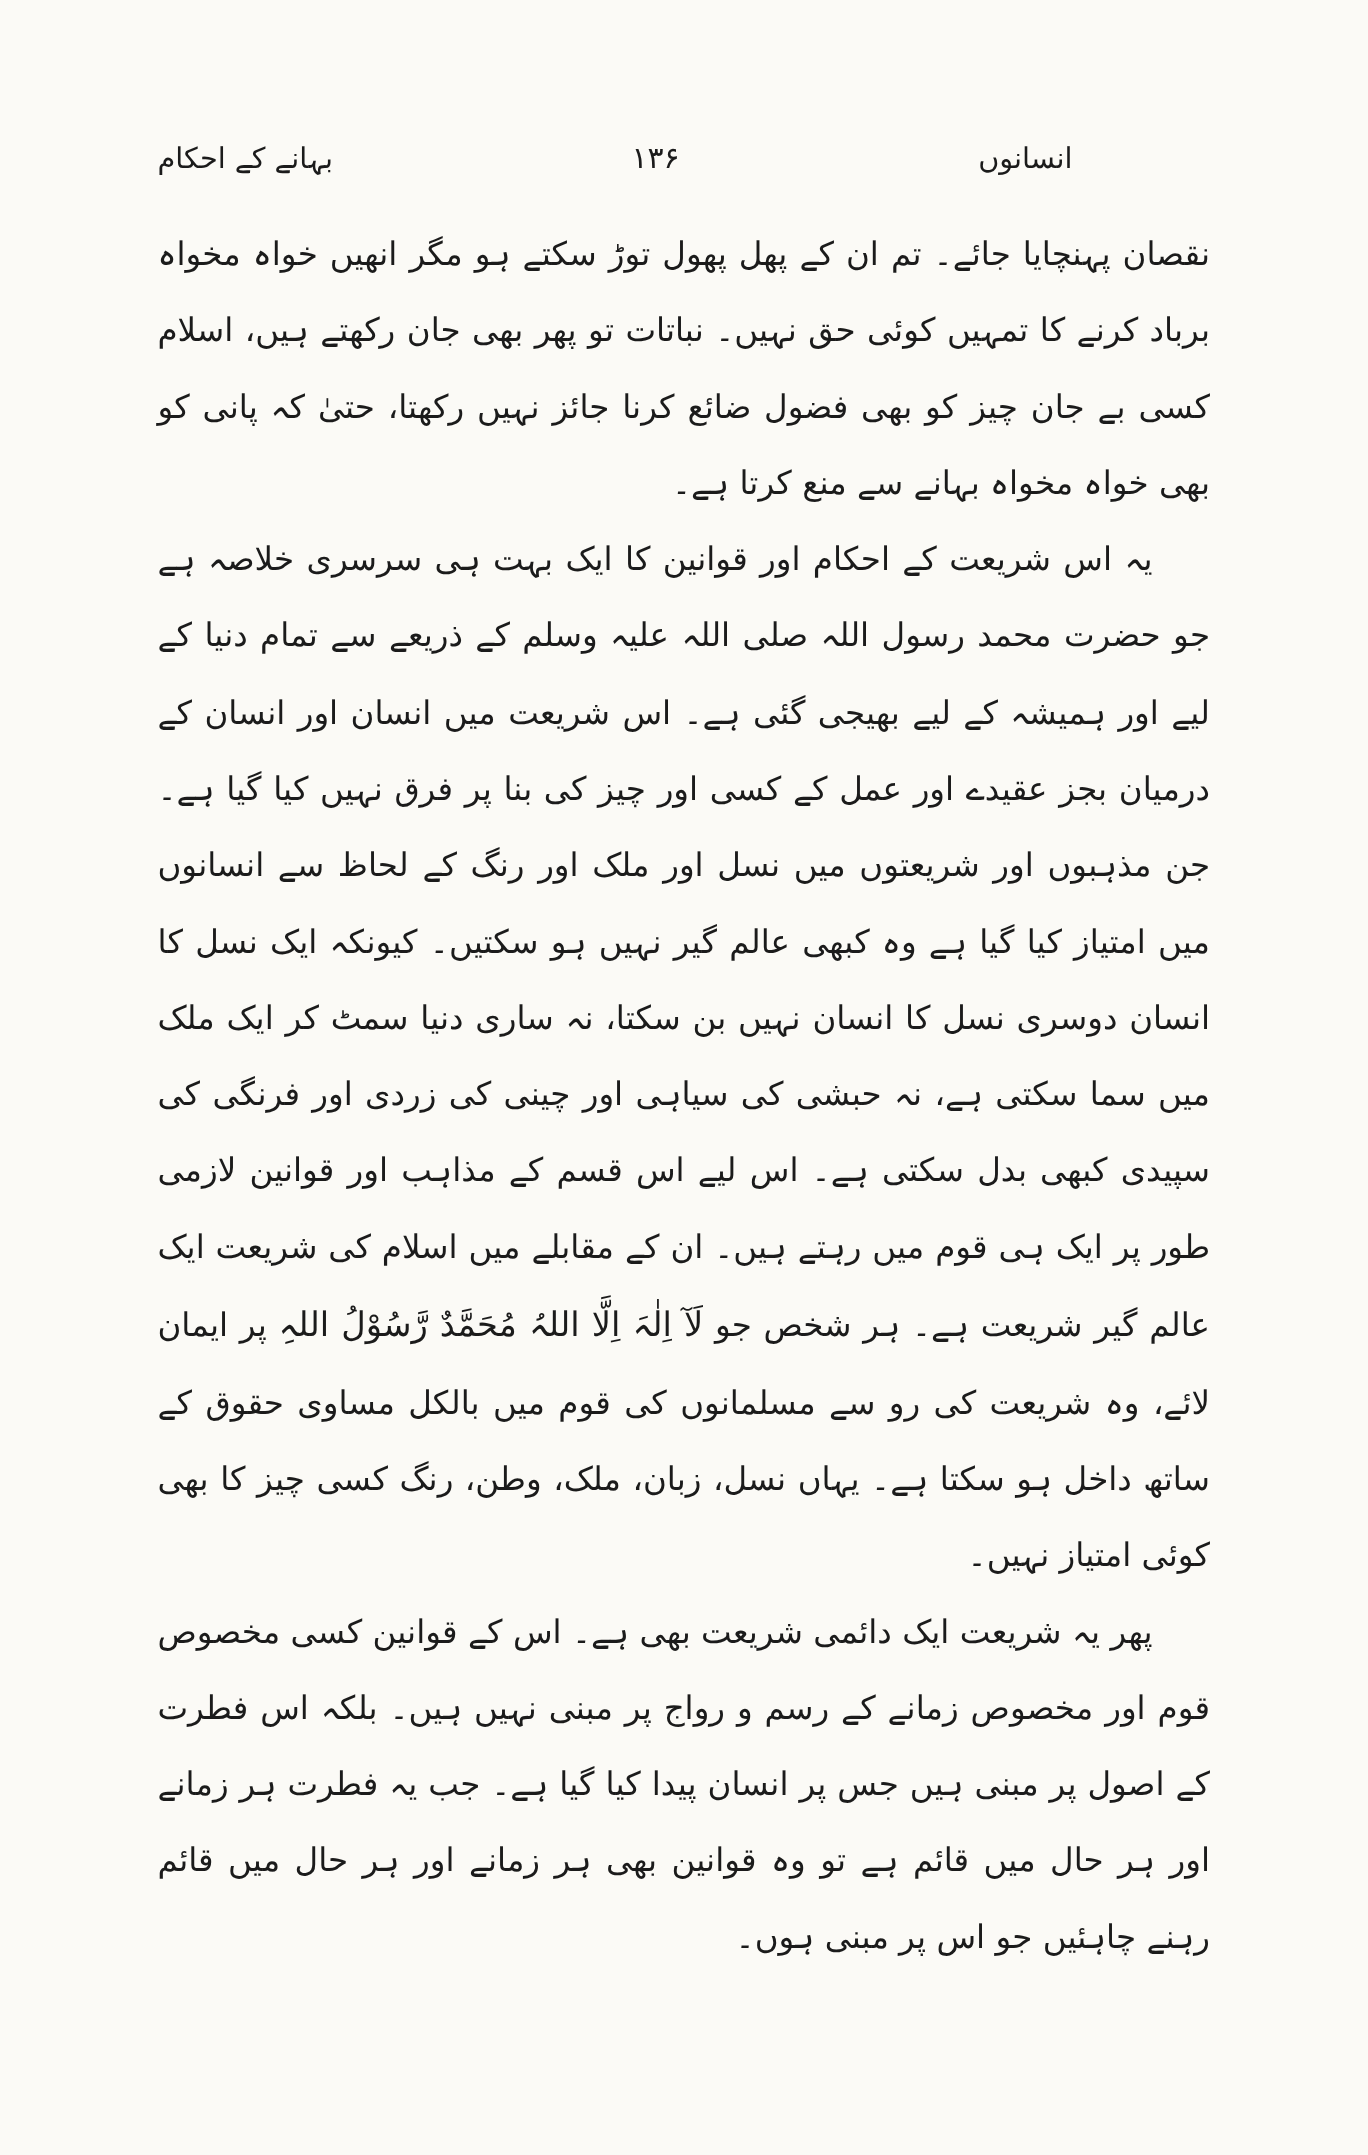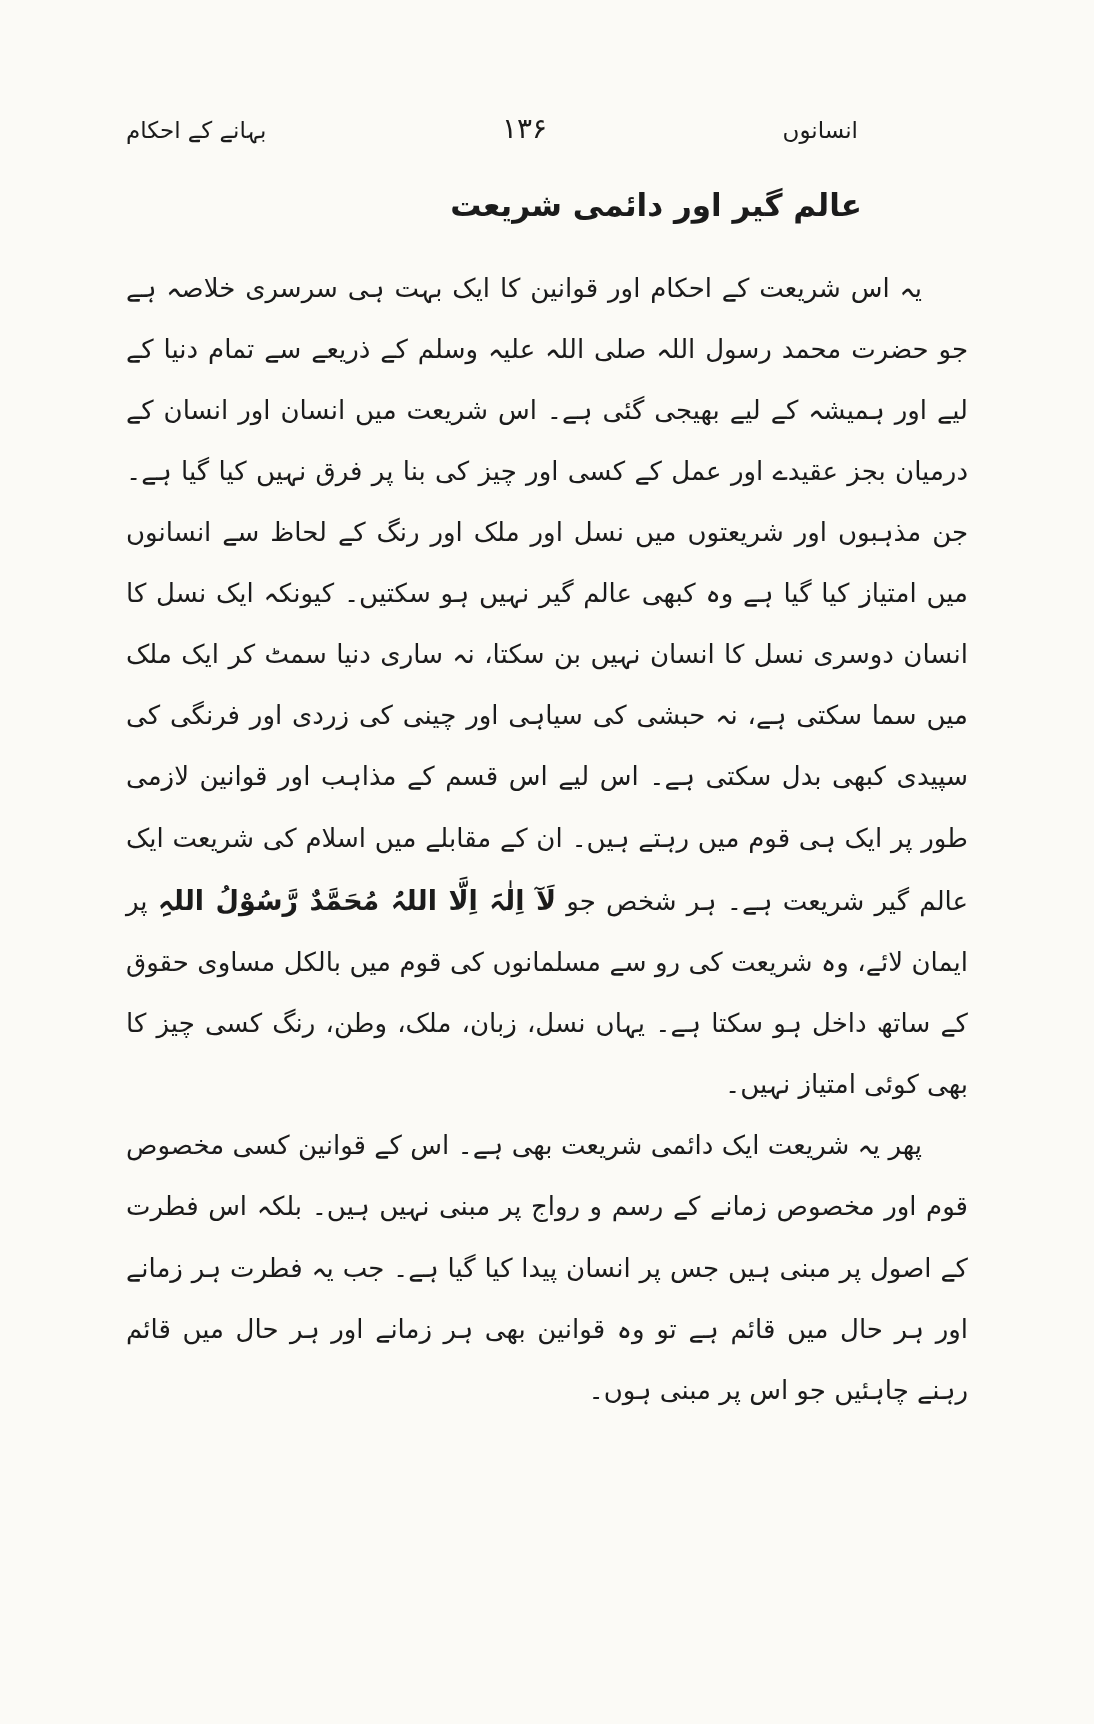--- a/index.html
+++ b/index.html
@@ -20,21 +20,21 @@
   }
   .page-header {
     display: flex;
     justify-content: space-between;
     align-items: baseline;
     font-size: 23px;
     margin-bottom: 34px;
     padding-right: 110px;
   }
   .page-header .page-number {
-    font-size: 28px;
+    font-size: 24px;
     letter-spacing: 3px;
   }
   .body-text {
     font-size: 26px;
     line-height: 2.35;
     text-align: justify;
   }
   .paragraph {
     margin: 0;
     text-indent: 46px;
@@ -42,40 +42,40 @@
   .paragraph.no-indent { text-indent: 0; }
   .section-heading {
     font-size: 31px;
     font-weight: bold;
     text-align: right;
     padding-right: 106px;
     margin: 30px 0 26px 0;
     line-height: 1.7;
   }
   .kalima {
-    font-weight: bold;
+    font-weight: normal;
     font-size: 27px;
     margin-top: 31px;
   }
 </style>
 </head>
 <body>
 
 <div class="page">
 
   <div class="page-header">
     <span class="book-title">انسانوں</span>
     <span class="page-number">۱۳۶</span>
     <span class="chapter-title">بہانے کے احکام</span>
   </div>
 
   <div class="body-text">
 
+    <p class="paragraph no-indent">نقصان پہنچایا جائے۔ تم ان کے پھل پھول توڑ سکتے ہو مگر انھیں خواہ مخواہ برباد کرنے کا تمہیں کوئی حق نہیں۔ نباتات تو پھر بھی جان رکھتے ہیں، اسلام کسی بے جان چیز کو بھی فضول ضائع کرنا جائز نہیں رکھتا، حتیٰ کہ پانی کو بھی خواہ مخواہ بہانے سے منع کرتا ہے۔</p>
 
-    <h2 class="section-heading">عالم گیر اور دائمی شریعت</h2>
 
     <p class="paragraph"><span>یہ اس شریعت کے احکام اور قوانین کا ایک بہت ہی سرسری خلاصہ ہے جو حضرت محمد رسول اللہ صلی اللہ علیہ وسلم کے ذریعے سے تمام دنیا کے لیے اور ہمیشہ کے لیے بھیجی گئی ہے۔ اس شریعت میں انسان اور انسان کے درمیان بجز عقیدے اور عمل کے کسی اور چیز کی بنا پر فرق نہیں کیا گیا ہے۔ جن مذہبوں اور شریعتوں میں نسل اور ملک اور رنگ کے لحاظ سے انسانوں میں امتیاز کیا گیا ہے وہ کبھی عالم گیر نہیں ہو سکتیں۔ کیونکہ ایک نسل کا انسان دوسری نسل کا انسان نہیں بن سکتا، نہ ساری دنیا سمٹ کر ایک ملک میں سما سکتی ہے، نہ حبشی کی سیاہی اور چینی کی زردی اور فرنگی کی سپیدی کبھی بدل سکتی ہے۔ اس لیے اس قسم کے مذاہب اور قوانین لازمی طور پر ایک ہی قوم میں رہتے ہیں۔ ان کے مقابلے میں اسلام کی شریعت ایک عالم گیر شریعت ہے۔ ہر شخص جو </span><span class="kalima">لَآ اِلٰہَ اِلَّا اللہُ مُحَمَّدٌ رَّسُوْلُ اللہِ</span><span> پر ایمان لائے، وہ شریعت کی رو سے مسلمانوں کی قوم میں بالکل مساوی حقوق کے ساتھ داخل ہو سکتا ہے۔ یہاں نسل، زبان، ملک، وطن، رنگ کسی چیز کا بھی کوئی امتیاز نہیں۔</span></p>
 
     <p class="paragraph">پھر یہ شریعت ایک دائمی شریعت بھی ہے۔ اس کے قوانین کسی مخصوص قوم اور مخصوص زمانے کے رسم و رواج پر مبنی نہیں ہیں۔ بلکہ اس فطرت کے اصول پر مبنی ہیں جس پر انسان پیدا کیا گیا ہے۔ جب یہ فطرت ہر زمانے اور ہر حال میں قائم ہے تو وہ قوانین بھی ہر زمانے اور ہر حال میں قائم رہنے چاہئیں جو اس پر مبنی ہوں۔</p>
 
   </div>
 
 </div>
 
 </body></html>

